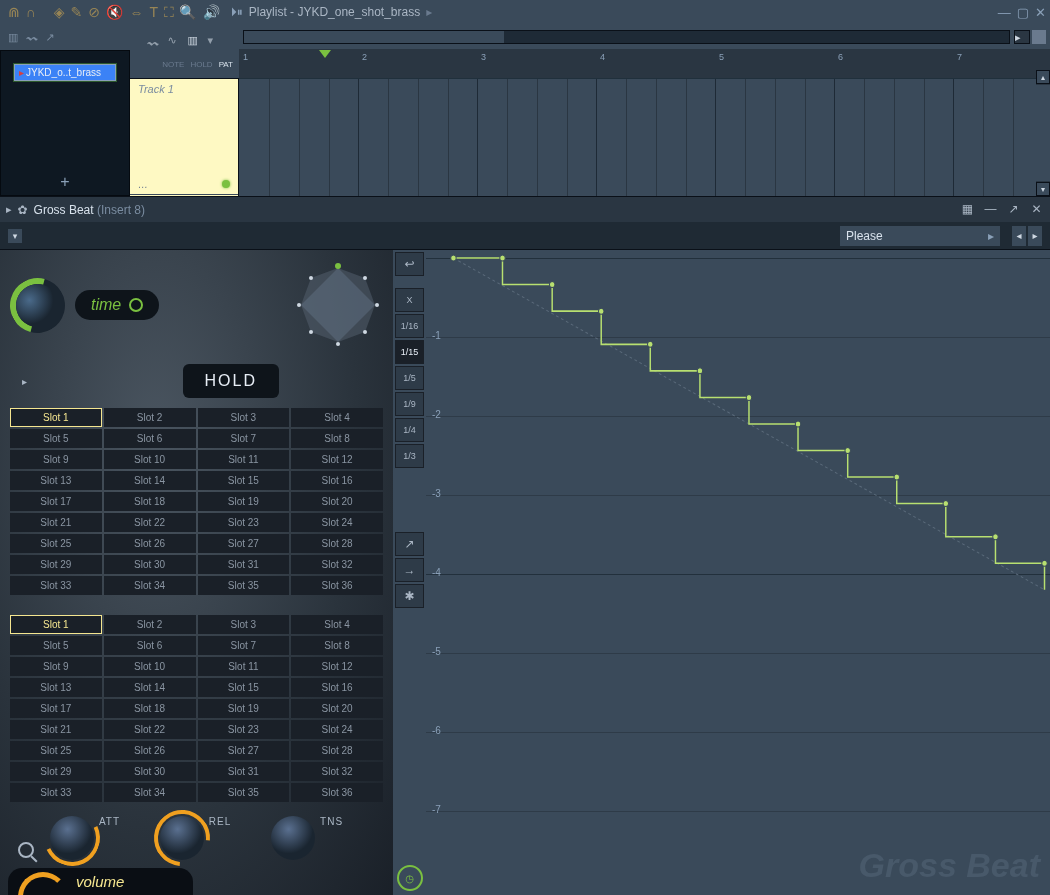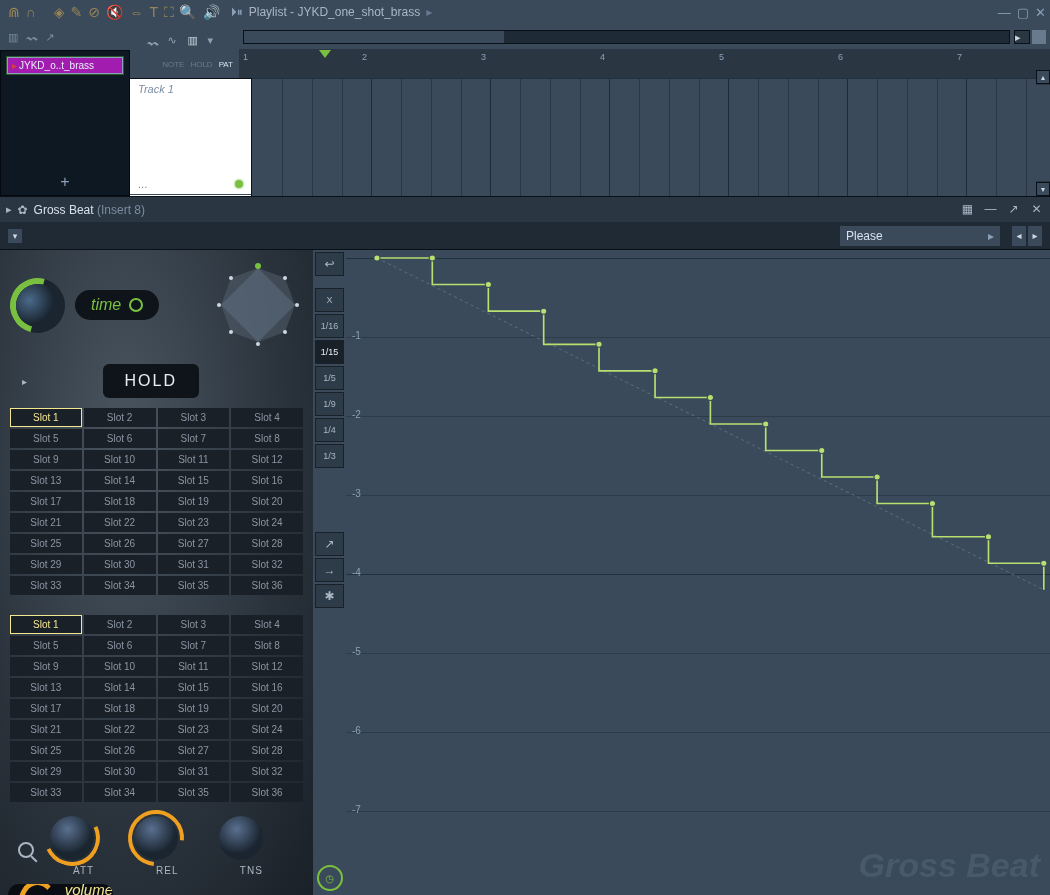--- a/index.html
+++ b/index.html
@@ -10,38 +10,38 @@
 .tb-icons span{color:#988555;font-size:14px}
 .tb-divider{width:6px}
 .tb-title{display:flex;align-items:center;gap:6px;margin-left:10px;color:#aab6c4;font-size:12px}
 .tb-play{color:#8aa0b8}
 .tb-right{margin-left:auto;display:flex;gap:6px;color:#8aa0b8;font-size:13px}
 
 .arr-wrap{display:flex;height:172px}
 .arr-left{width:130px;display:flex;flex-direction:column;background:#2a3642}
 .channel-toolbar{height:26px;background:#3a4a5a;display:flex;align-items:center;gap:8px;padding:0 8px;color:#7a8ca0}
 .pat-panel{flex:1;background:#0e1822;border:1px solid #050a10;position:relative}
-.pat-item{margin:6px;padding:2px 4px;background:#a21caf;color:#e8eef6;font-size:10px;border:1px solid #8aa0b8;outline:1px solid #2d5a2d}
+.pat-item{margin:13px;padding:2px 4px;background:#3b82f6;color:#e8eef6;font-size:10px;border:1px solid #8aa0b8;outline:1px solid #2d5a2d}
 .pat-item::before{content:"▸";color:#d54040;margin-right:2px}
 .pat-add{position:absolute;bottom:4px;left:50%;transform:translateX(-50%);color:#8aa0b8;font-size:16px}
 .arr-right{flex:1;display:flex;flex-direction:column;position:relative}
 .arr-head{height:26px;background:#3a4a5a;border-bottom:1px solid #2a3642;display:flex;align-items:center}
 .arr-toolbar{width:109px;background:#3a4a5a;height:26px;display:flex;align-items:end;justify-content:center;gap:6px;padding-bottom:2px}
 .arr-toolbar .t-icon{width:14px;height:14px;opacity:.6}
 .arr-scroll{flex:1;height:14px;background:#1e2a36;margin:0 4px;position:relative;border:1px solid #0a1018}
 .arr-scroll-thumb{height:100%;width:34%;background:#3a4a5a}
 .arr-end-btn{width:16px;height:14px;background:#2a3642;margin-right:2px;border:1px solid #0a1018}
 .arr-mini{width:14px;height:14px;background:#6a7a8e;margin-right:4px}
 .timeline-row{height:28px;background:#2a3642;display:flex}
 .track-labels{width:109px;background:#3a4a5a;display:flex;align-items:center;justify-content:right;gap:6px;padding:0 6px;font-size:8px;color:#6a7a8e}
 .timeline{flex:1;position:relative;display:flex}
 .timeline .marker{position:absolute;top:0;left:80px;width:0;height:0;border:6px solid transparent;border-top:8px solid #7ac040}
 .tick{position:absolute;top:2px;font-size:9px;color:#8aa0b8}
 .arr-body{flex:1;display:flex;background:#3a4a5a}
-.track-head{width:122px;background:#ffffff;border-right:1px solid #0a1018;border-top:1px solid #0a1018}
+.track-head{width:109px;background:#fef9c3;border-right:1px solid #0a1018;border-top:1px solid #0a1018}
 .track-head .track-name{height:116px;padding:4px 8px;color:#7a8ca0;font-size:11px;font-style:italic;border-bottom:1px solid #3a4a5a;position:relative}
 .track-dots{position:absolute;bottom:4px;left:8px;color:#6a7a8e;font-size:10px}
 .track-led{position:absolute;bottom:6px;right:8px;width:8px;height:8px;border-radius:50%;background:#7ac040;box-shadow:0 0 3px #7ac040}
 .arr-cells{flex:1;position:relative;border-top:1px solid #20303c}
 .arr-cells .grid-v{position:absolute;top:0;bottom:0;width:1px;background:#2a3642}
 .arr-cells .grid-v.bar{background:#1e2a36}
 .clip{position:absolute;top:0;left:0;width:119px;height:116px;background:#121d27;border:1px solid #0a1018}
 .clip-head{height:16px;background:#2a4858;color:#e8eef6;font-size:10px;padding:1px 4px}
 .clip-head::before{content:"▸";margin-right:2px}
 .clip-wave{height:100px;display:flex;align-items:center;justify-content:center}
@@ -59,38 +59,38 @@
 
 .msg-bar{height:28px;background:#1f2a34;display:flex;align-items:center;padding:0 8px;gap:8px;border-bottom:1px solid #0a1018}
 .msg-drop{width:14px;height:14px;background:#3a4a5a;display:flex;align-items:center;justify-content:center;font-size:9px}
 .msg-text{color:#d8e2ec;font-size:12px}
 .preset-box{margin-left:auto;width:160px;height:20px;background:#3a4a5a;display:flex;align-items:center;padding:0 6px;font-size:12px;color:#d8e2ec;position:relative}
 .preset-box::after{content:"▸";position:absolute;right:6px;color:#8aa0b8}
 .nav-btns{display:flex;gap:2px;margin-left:4px}
 .nav-btns div{width:14px;height:20px;background:#3a4a5a;display:flex;align-items:center;justify-content:center;font-size:10px}
 
 .plugin{display:flex;height:645px;background:#3a4a5a}
-.gb-left{width:313px;background:radial-gradient(ellipse at 40% 30%, #4a5560 0%, #2a333c 60%, #1a2028 100%);display:flex;flex-direction:column;position:relative}
+.gb-left{width:393px;background:radial-gradient(ellipse at 40% 30%, #4a5560 0%, #2a333c 60%, #1a2028 100%);display:flex;flex-direction:column;position:relative}
 .gb-time-section{padding:10px;display:flex;gap:10px;align-items:center}
 .gb-time-knob{width:55px;height:55px;border-radius:50%;background:#1a2530;border:6px solid #7ac040;border-right-color:transparent;border-bottom-color:transparent;transform:rotate(-30deg)}
 .gb-time-inner{width:100%;height:100%;border-radius:50%;background:radial-gradient(circle at 40% 30%,#4a6a8a 0%,#1a2530 60%)}
 .gb-time-label{background:#0e141a;border-radius:18px;padding:6px 16px;display:flex;align-items:center;gap:8px}
 .gb-time-label span{color:#7ac040;font-size:16px;font-style:italic}
 .gb-time-label .clock{width:14px;height:14px;border:2px solid #7ac040;border-radius:50%;position:relative}
 .gb-clock-wheel{width:90px;height:90px;position:relative;margin-left:auto}
 .gb-clock-wheel svg{width:100%;height:100%}
 .gb-hold-row{display:flex;align-items:center;padding:4px 14px;gap:8px}
 .gb-play{color:#aab6c4;font-size:10px;margin-left:8px}
 .gb-hold{background:#0e141a;border-radius:6px;padding:8px 22px;color:#e8eef6;font-size:16px;letter-spacing:2px;margin-left:auto;margin-right:100px}
 .slot-grid{padding:6px 10px 2px}
 .slot-row{display:flex;gap:2px;margin-bottom:2px}
 .slot{flex:1;background:#1a2028;text-align:center;padding:3px 0;font-size:10px;color:#8a95a2;border:1px solid transparent;cursor:pointer}
 .slot.active{color:#f5e690;border:1px solid #f5e690}
 .gb-knobs-row{display:flex;justify-content:space-around;padding:10px 30px 6px;position:relative}
-.gb-knob{display:flex;flex-direction:column;align-items:flex-end;gap:5px}
+.gb-knob{display:flex;align-items:flex-start;gap:5px}
 .gb-knob-dial{width:44px;height:44px;border-radius:50%;background:radial-gradient(circle at 40% 30%,#5a7090 0%,#1a2530 60%);position:relative}
 .gb-knob-ring-att{position:absolute;inset:-6px;border:4px solid transparent;border-top-color:#f0a020;border-left-color:#f0a020;border-radius:50%;transform:rotate(200deg)}
 .gb-knob-ring-rel{position:absolute;inset:-6px;border:4px solid transparent;border-top-color:#f0a020;border-left-color:#f0a020;border-right-color:#f0a020;border-radius:50%;transform:rotate(-40deg)}
 .gb-knob-label{font-size:10px;color:#aab6c4;letter-spacing:1px}
 .gb-search{width:16px;height:16px;border:2px solid #aab6c4;border-radius:50%;position:absolute;left:18px;top:36px}
 .gb-search::after{content:"";position:absolute;width:8px;height:2px;background:#aab6c4;bottom:-4px;right:-6px;transform:rotate(45deg)}
 .gb-volume-peek{margin-top:2px;height:30px;background:#0a0e14;border-radius:14px 14px 0 0;margin-left:8px;margin-right:200px;display:flex;align-items:center;padding-left:10px;gap:8px;overflow:hidden}
 .gb-volume-peek .arc{width:50px;height:50px;border-radius:50%;border:5px solid #f0a020;border-right-color:transparent;border-bottom-color:transparent;margin-top:30px}
 .gb-volume-peek span{color:#f5e690;font-size:15px;font-style:italic}
 

